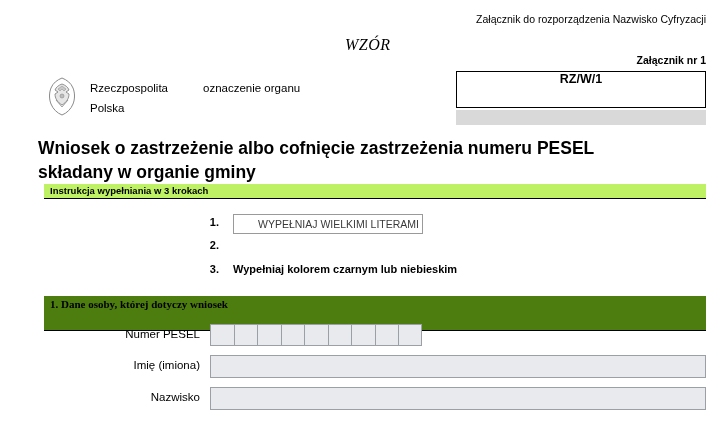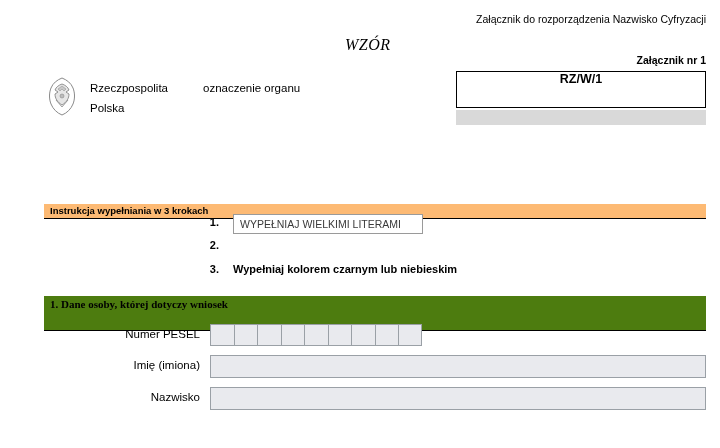--- a/index.html
+++ b/index.html
@@ -108,25 +108,25 @@
     left: 38px;
     width: 620px;
     font-size: 17.5px;
     font-weight: bold;
     line-height: 24px;
   }
 
   
   .instr-header {
     position: absolute;
-    top: 204px;
+    top: 184px;
     left: 44px;
     width: 662px;
     height: 15px;
-    background: #fdba74;
+    background: #bef264;
     border-bottom: 1.4px solid #000;
     box-sizing: border-box;
   }
   .instr-header span {
     position: absolute;
     left: 6px;
     top: 1px;
     font-size: 9.5px;
     font-weight: bold;
   }
@@ -145,21 +145,21 @@
     position: absolute;
     top: 214px;
     left: 233px;
     width: 190px;
     height: 20px;
     border: 1px solid #9a9a9a;
     box-sizing: border-box;
     background: #fff;
     font-size: 10.5px;
     color: #3a3a3a;
-    padding: 3px 0 0 6px;
+    padding: 3px 0 0 24px;
   }
   .check-glyph {
     display: inline-block;
     width: 13px;
     height: 13px;
     border: 1.3px solid #000;
     box-sizing: border-box;
     position: relative;
     vertical-align: -2px;
     font-size: 11px;
@@ -250,20 +250,21 @@
 
   <div class="rp-line1">Rzeczpospolita</div>
   <div class="rp-line2">Polska</div>
   <div class="organ-label">oznaczenie organu</div>
 
   <div class="symbol-box">
     <span>RZ/W/1</span>
   </div>
   <div class="symbol-shadow"></div>
 
+  <div class="title">Wniosek o zastrzeżenie albo cofnięcie zastrzeżenia numeru PESEL składany w organie gminy</div>
 
   <div class="instr-header">
     <span>Instrukcja wypełniania w 3 krokach</span>
   </div>
 
   <div class="instr-num" style="top:216px; left:205px;">1.</div>
   <div class="caps-box">
     <span>WYPEŁNIAJ WIELKIMI LITERAMI</span>
   </div>
 

